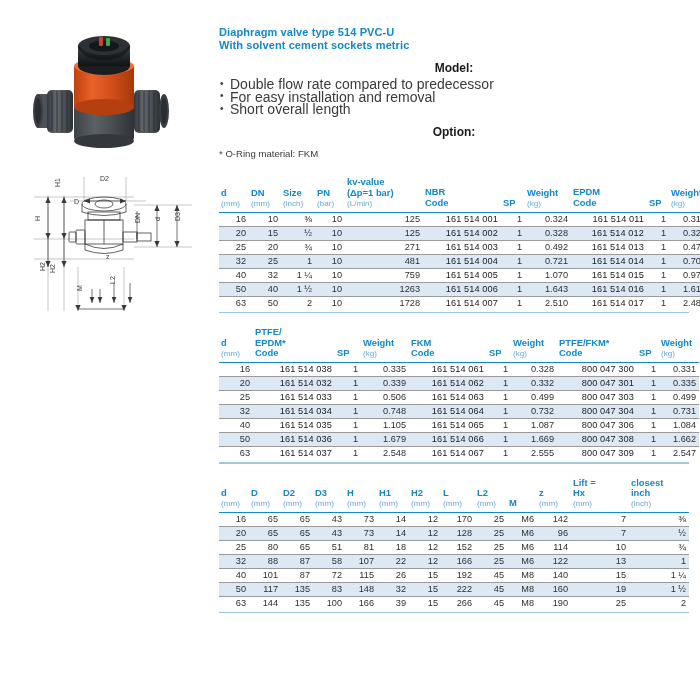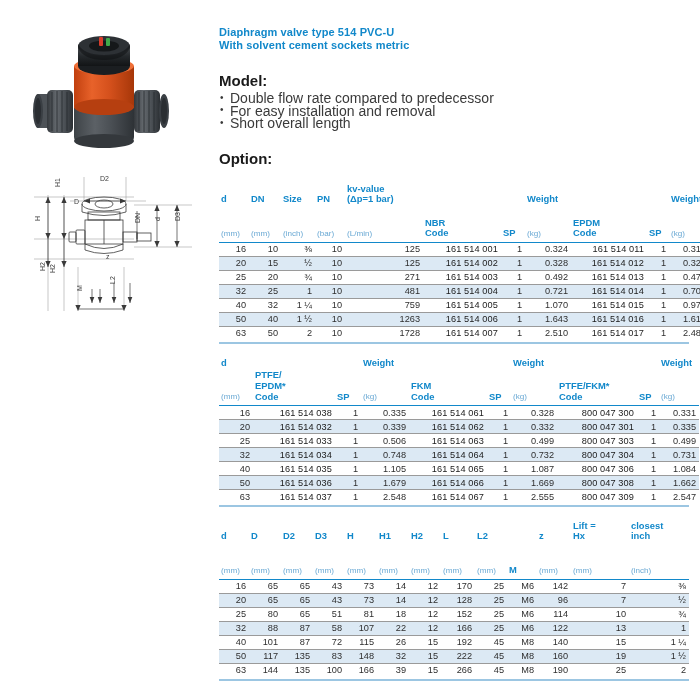--- a/index.html
+++ b/index.html
@@ -23,22 +23,22 @@
   .drawing-svg { display:block; }
 
   
   .right-col { position:absolute; left:219px; top:26px; width:470px; }
 
   .doc-title {
     color:#1288ca; font-weight:bold; font-size:11px; line-height:13px;
     letter-spacing:0.1px;
   }
   .sec-head {
-    color:#1a1a1a; font-weight:bold; font-size:15px;
-    margin-top:20px; margin-bottom:3px;
+    color:#1a1a1a; font-weight:bold; font-size:12px;
+    margin-top:9px; margin-bottom:3px;text-align:center;
   }
   ul.blist { list-style:none; margin:0; padding:0; }
   ul.blist li {
     position:relative; padding-left:11px;
     font-size:14px; line-height:12.6px; color:#3a3a3a;
   }
   ul.blist li::before {
     content:"\2022"; position:absolute; left:1px; top:-0.5px;
     color:#3a3a3a; font-size:10px;
   }
@@ -50,21 +50,20 @@
     font-size:9.2px;
   }
   table.spec thead th {
     color:#1288ca; font-weight:bold; font-size:9.4px;
     vertical-align:bottom; padding:0 3px 0 2px; line-height:10.6px;
     text-align:left; white-space:nowrap;
   }
   table.spec thead th .unit {
     display:block; color:#6aa9d4; font-weight:normal; font-size:8.1px;
     line-height:10px;
-    margin-top:24px;
   }
   table.spec thead tr.hdr th { border-bottom:1.6px solid #1288ca; padding-bottom:3px; }
   table.spec tbody td {
     text-align:right; padding:1.5px 3px 1.5px 2px;
     border-bottom:0.8px solid #9a9a9a;
     color:#2e2e2e; white-space:nowrap;
   }
   table.spec tbody tr:nth-child(even) td { background:#dce9f4; }
   table.spec tbody tr:last-child td { border-bottom:none; }
   table.spec tbody td.code { font-weight:normal; color:#1a1a1a; letter-spacing:0.1px; }
@@ -268,20 +267,21 @@
 
     <div class="sec-head">Model:</div>
     <ul class="blist">
       <li>Double flow rate compared to predecessor</li>
       <li>For easy installation and removal</li>
       <li>Short overall length</li>
     </ul>
 
     <div class="sec-head">Option:</div>
 
+    <div class="note-line">* O-Ring material: FKM</div>
 
     <div class="tblwrap first">
       <table class="spec">
         <colgroup>
           <col style="width:30px">
             <col style="width:32px">
             <col style="width:34px">
             <col style="width:30px">
           <col style="width:78px">
             <col style="width:78px">

